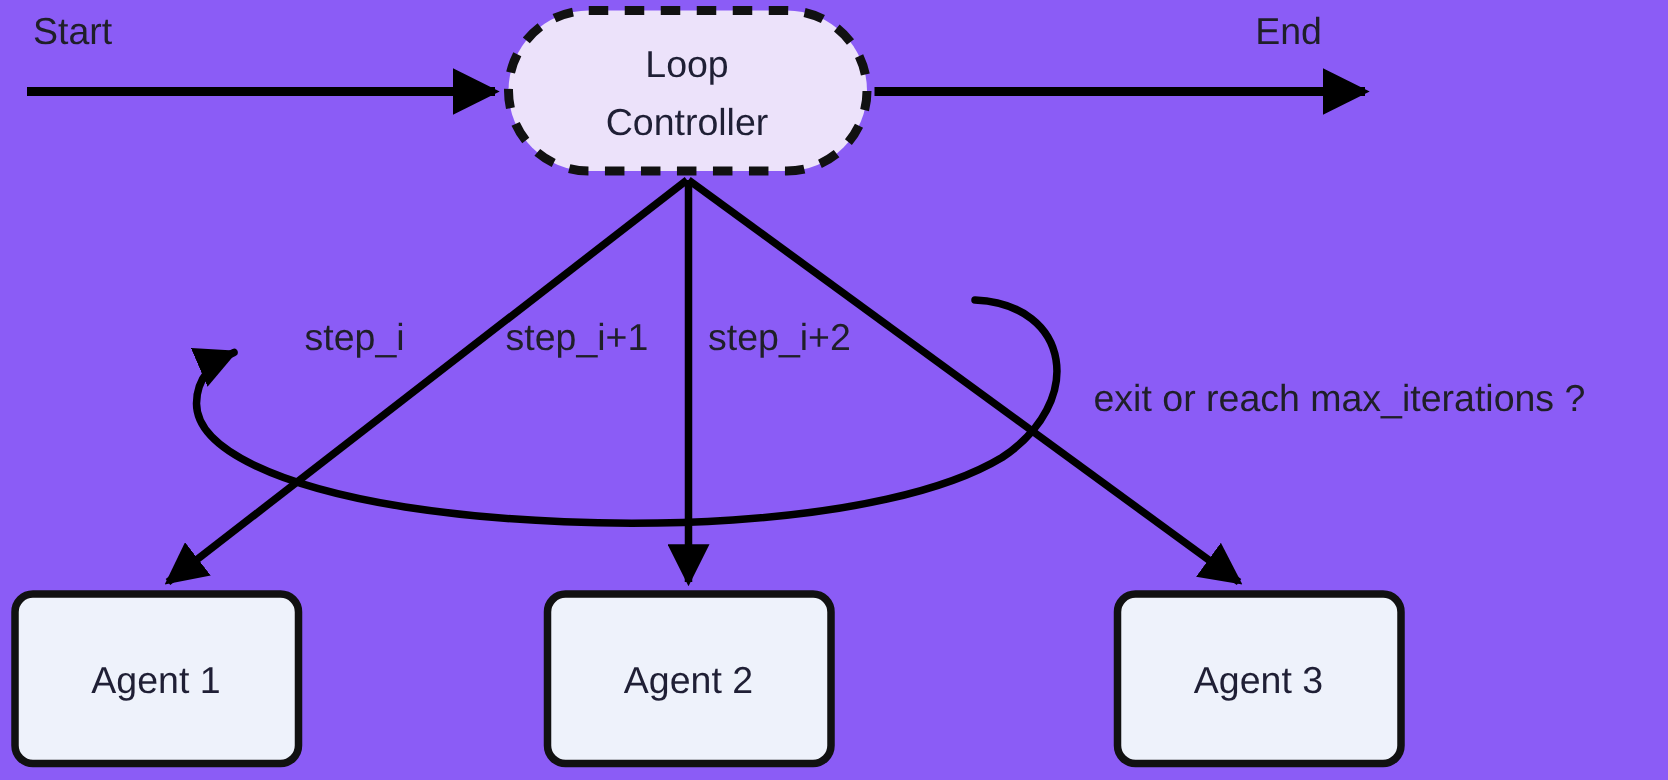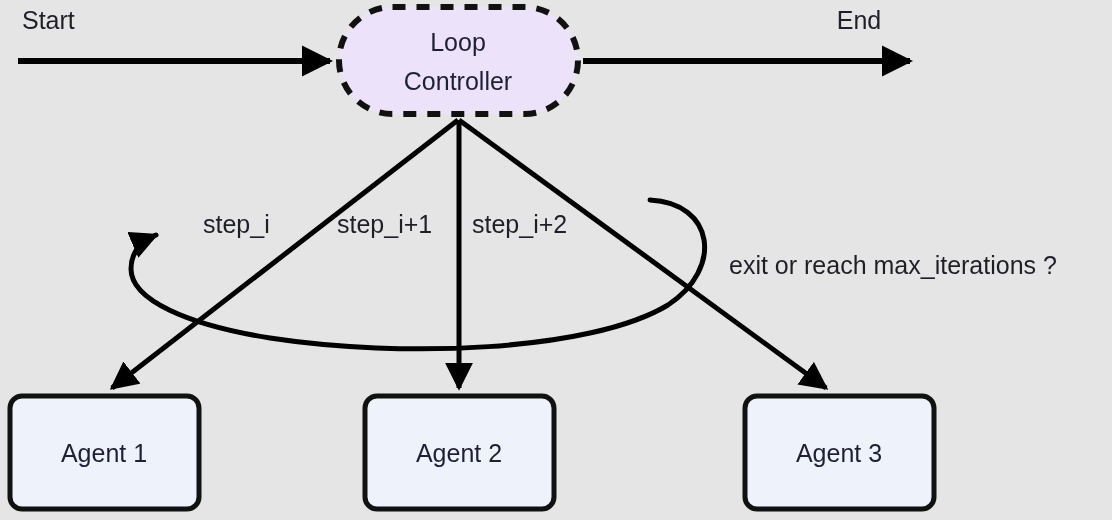--- a/index.html
+++ b/index.html
@@ -8,21 +8,21 @@
     padding: 0;
     background: #ffffff;
   }
   body {
     font-family: "Liberation Sans", sans-serif;
   }
   #diagram-root {
     position: relative;
     width: 1112px;
     height: 520px;
-    background: #e5e5e5;
+    background: #8b5cf6;
     overflow: hidden;
   }
   #diagram-svg {
     position: absolute;
     top: 0;
     left: 0;
     width: 1112px;
     height: 520px;
   }
   .node-label, .edge-label, .endpoint-label {

